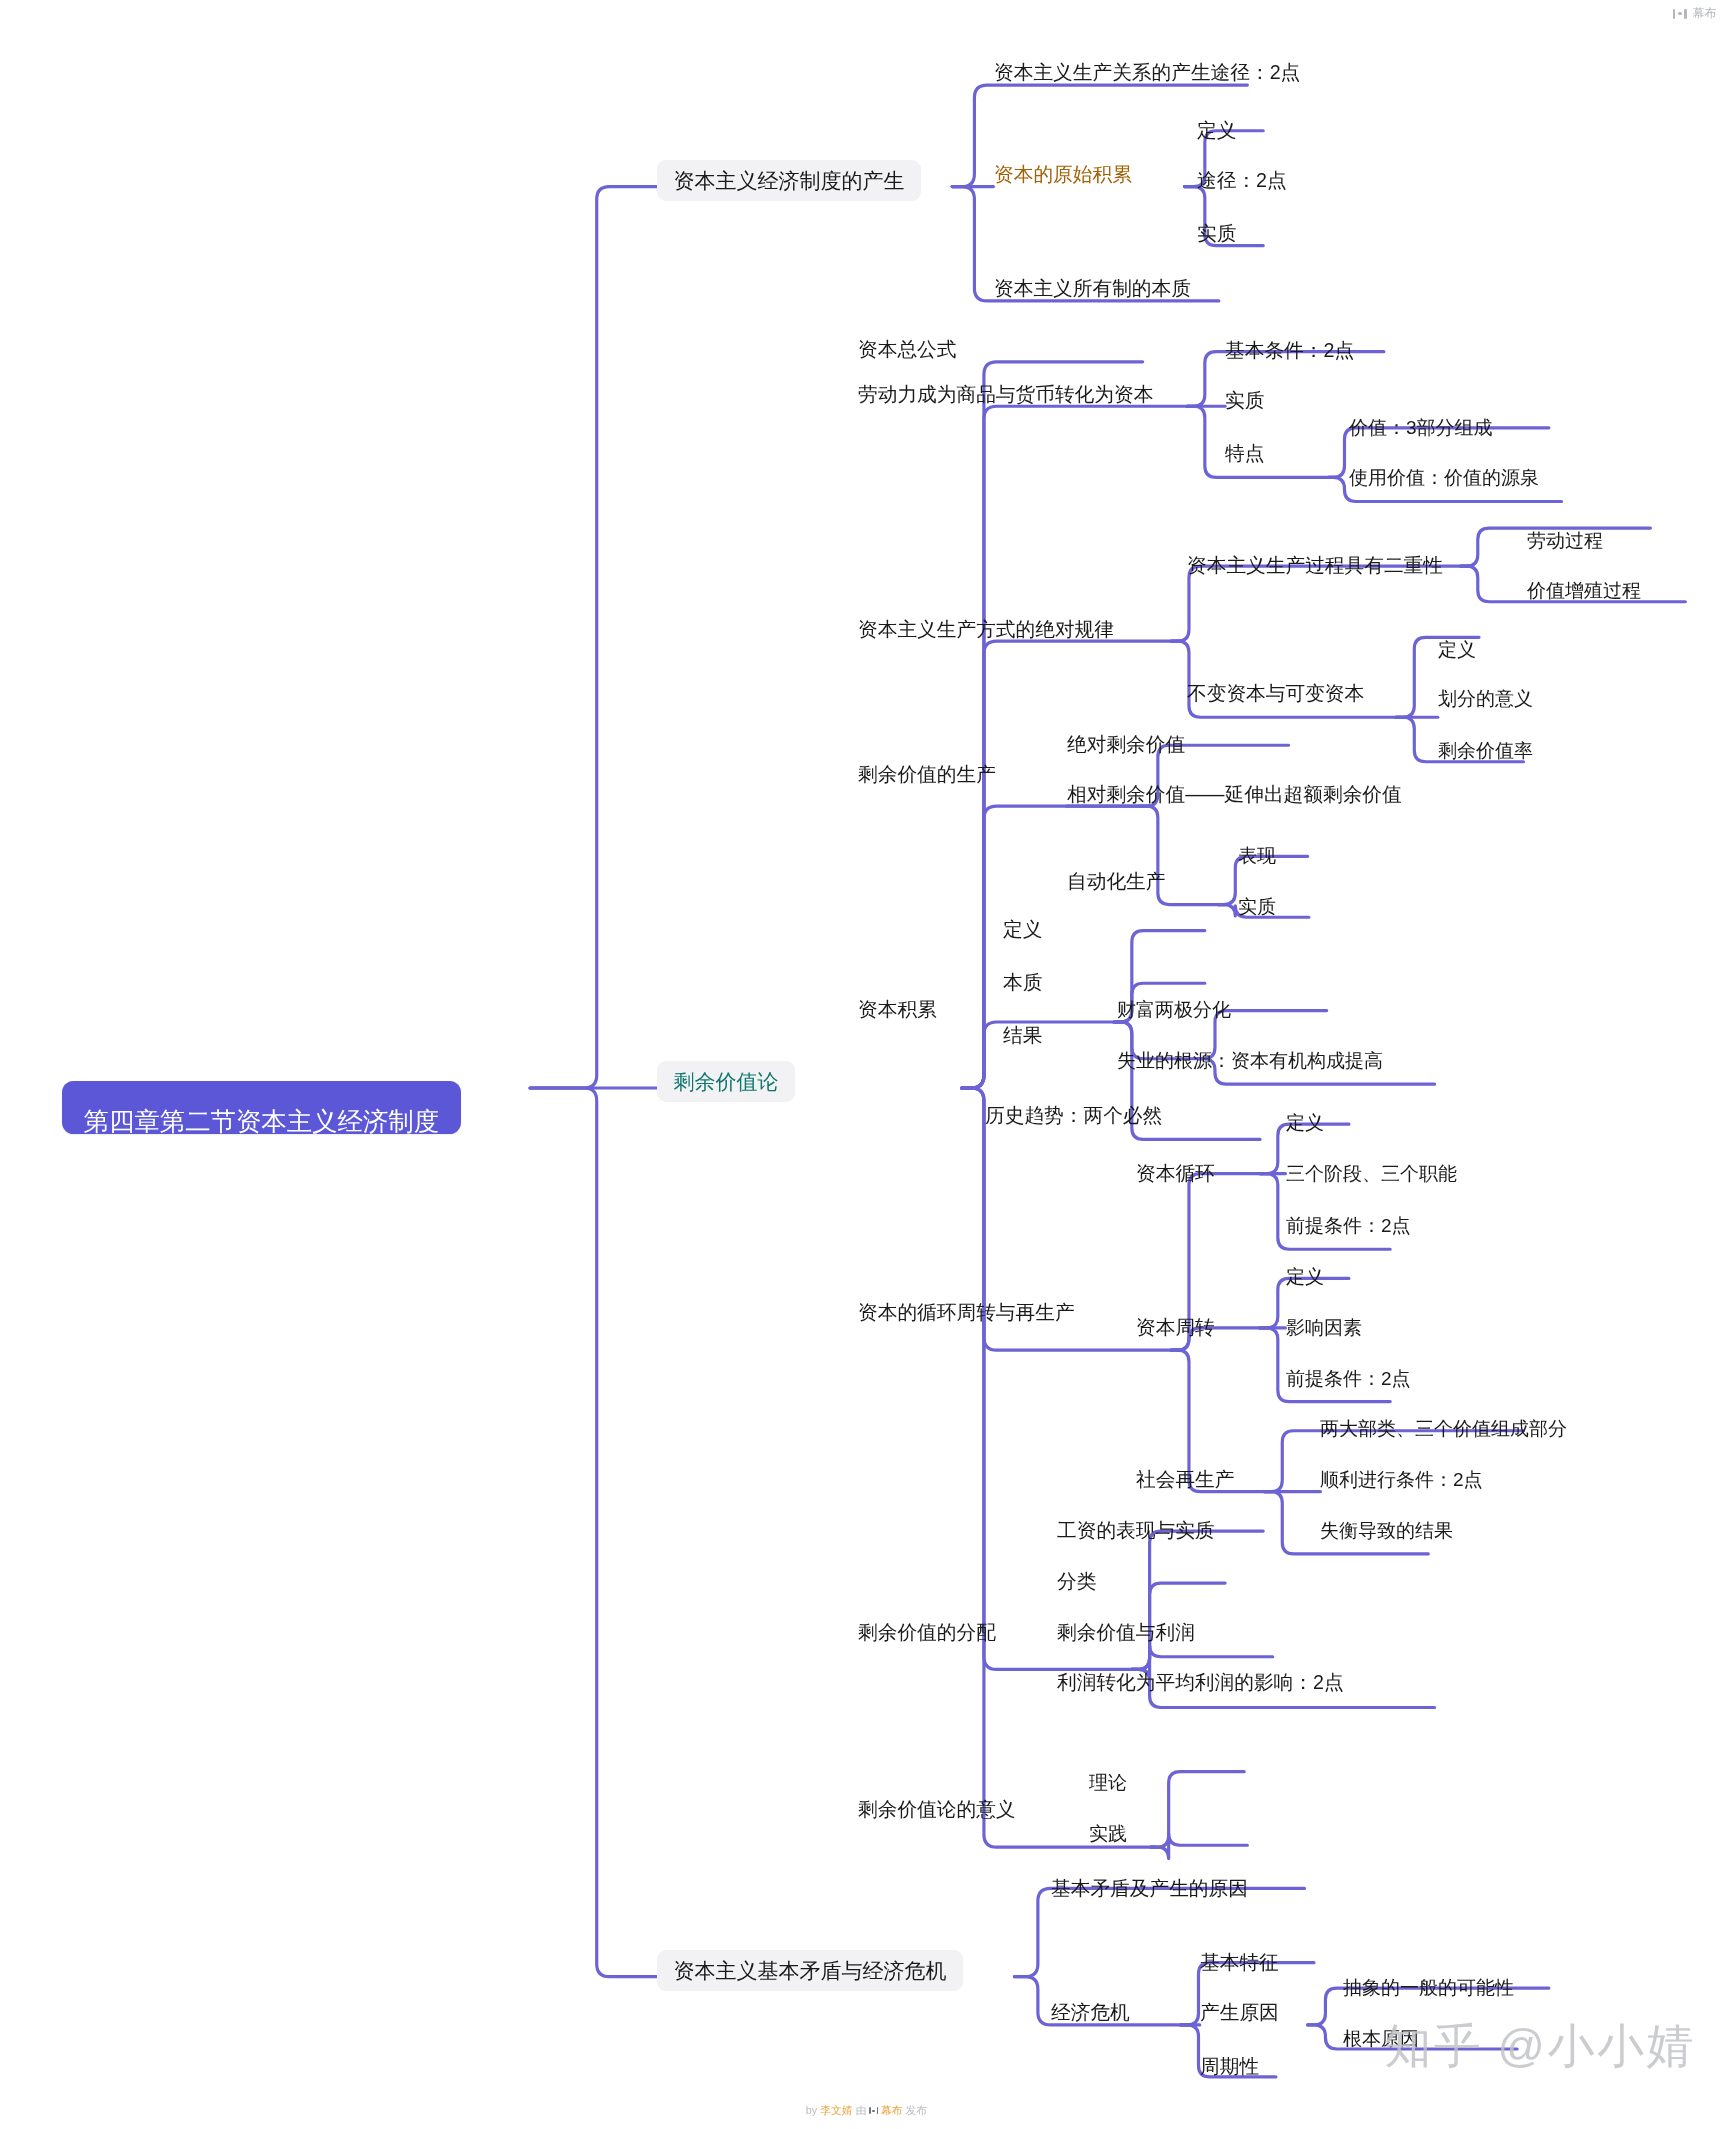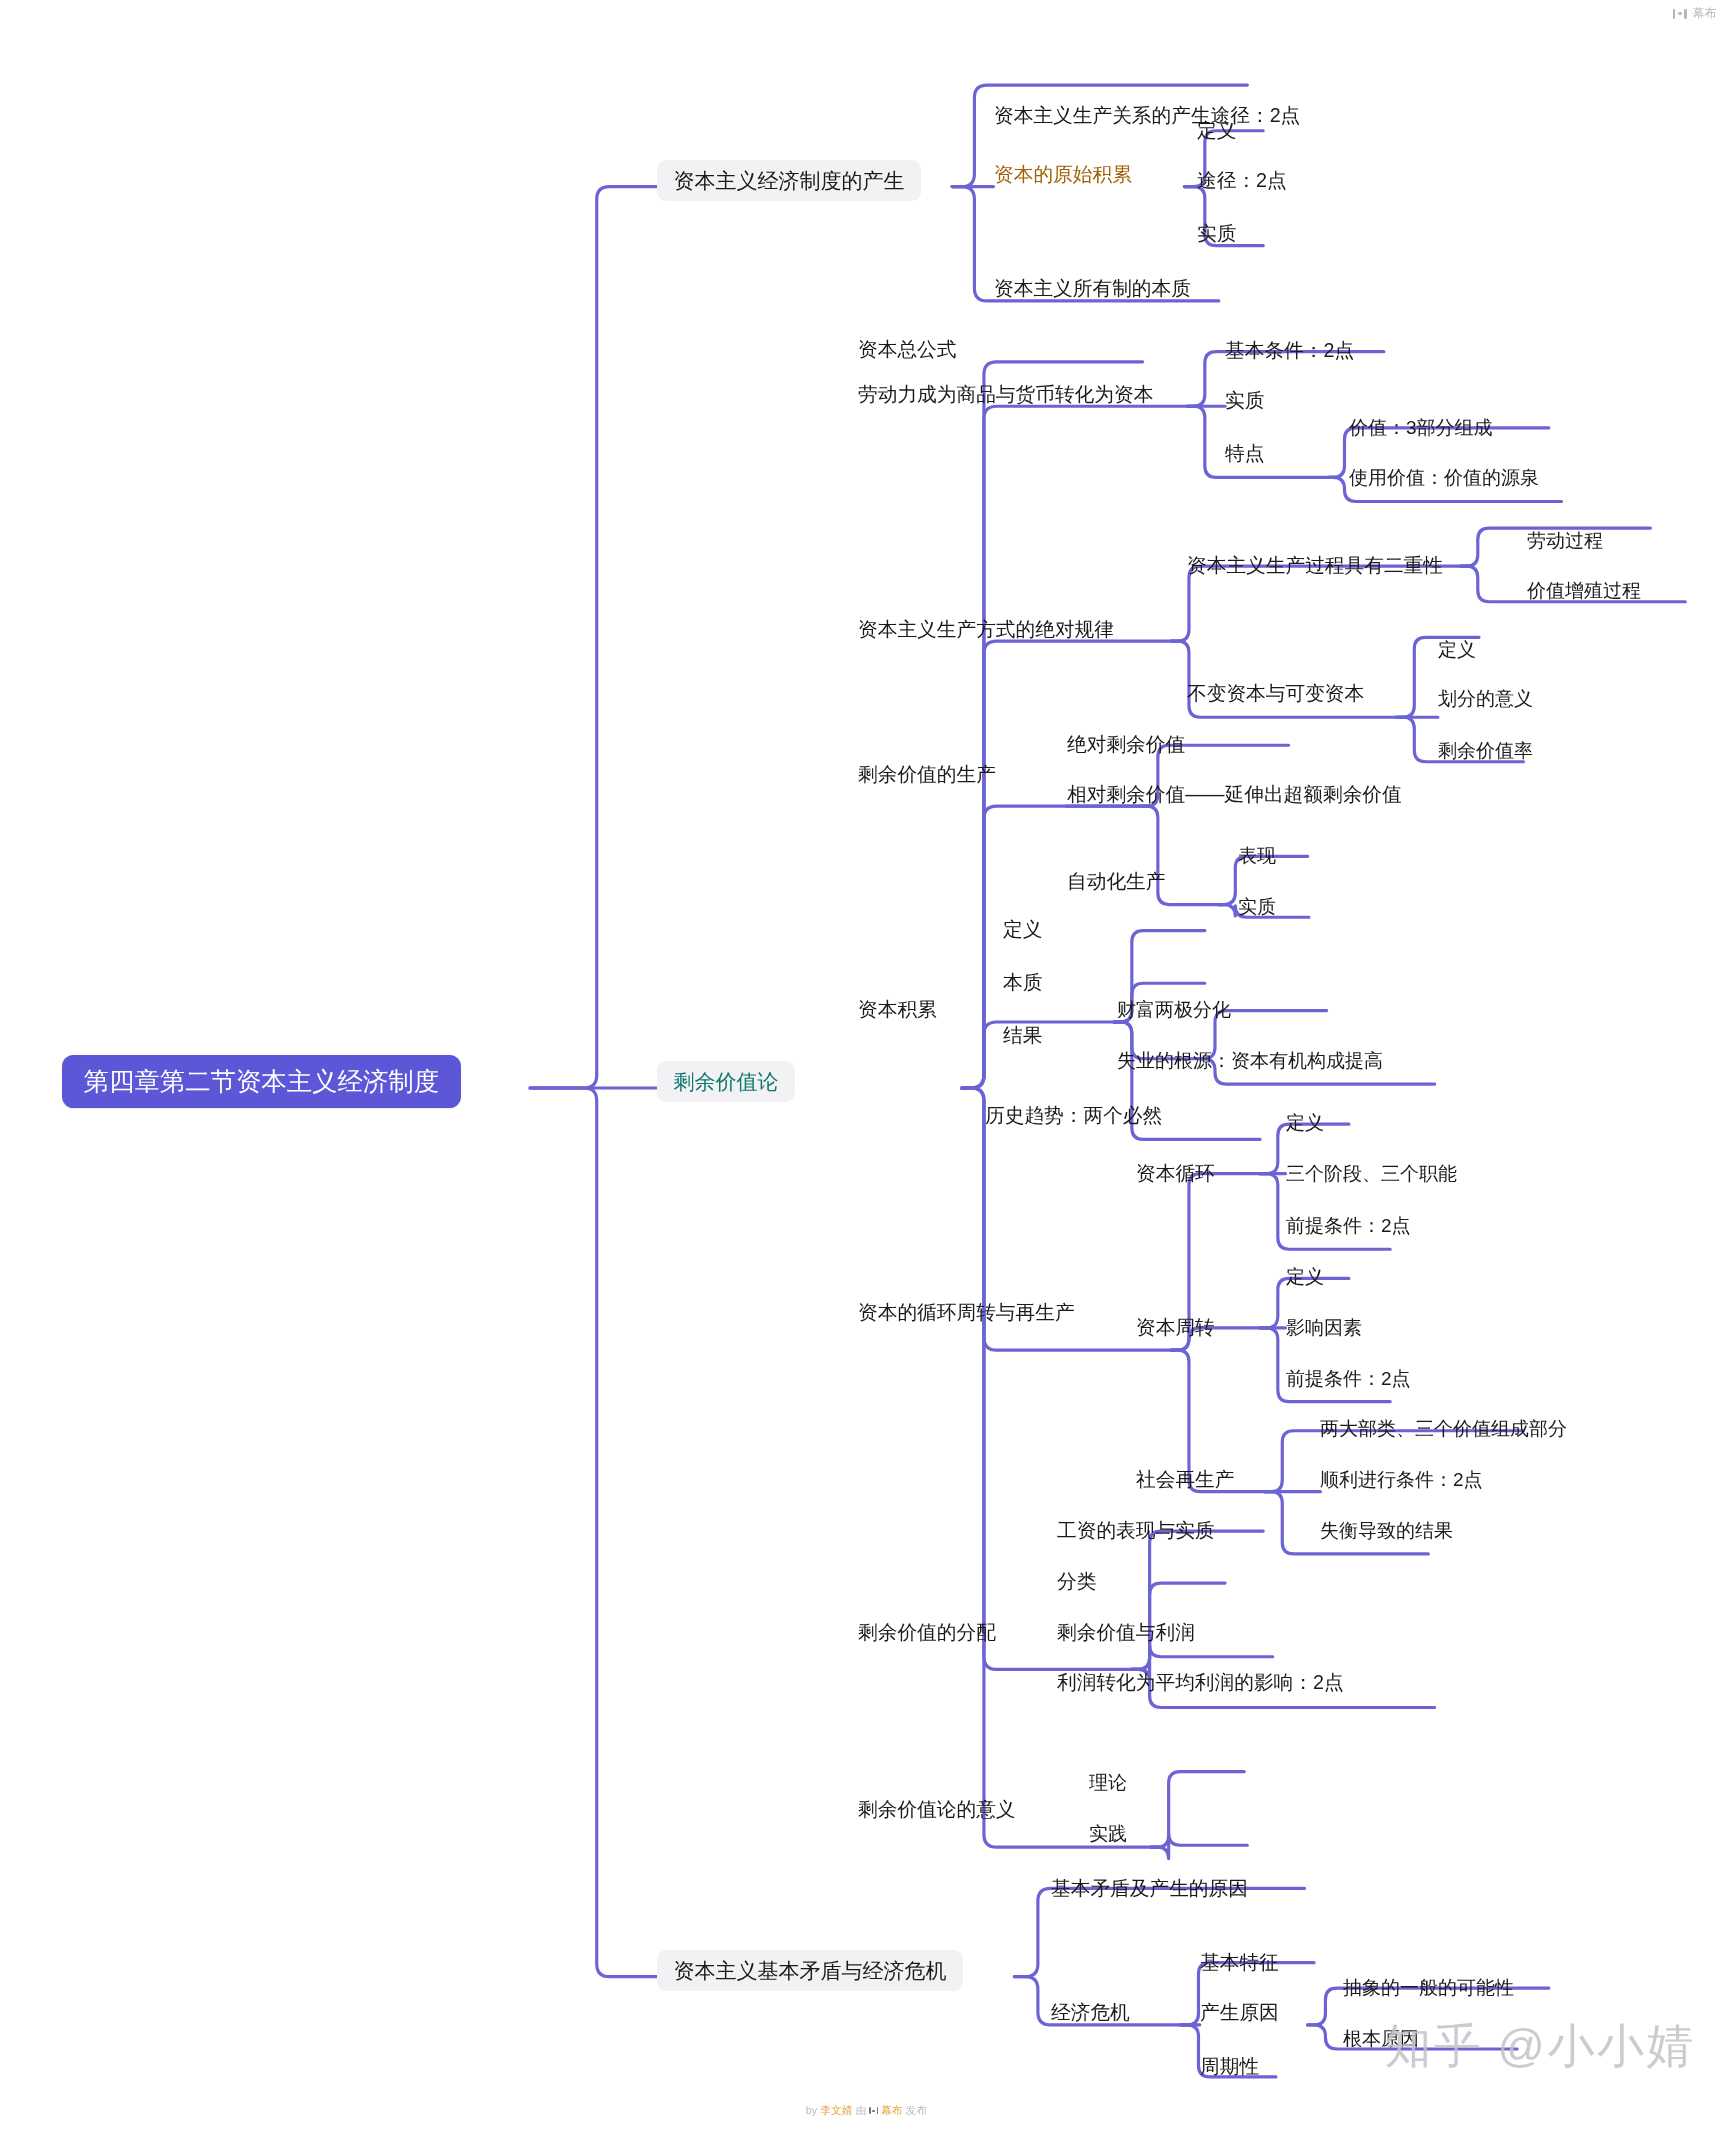--- a/index.html
+++ b/index.html
@@ -152,27 +152,27 @@
       <path d="M1813,2910 L1823,2910 Q1841,2910 1841,2892 L1841,2809 Q1841,2791 1859,2791 L1960,2791" fill="none" stroke="#6c63d4" stroke-width="5" stroke-linecap="round" stroke-linejoin="round"></path>
       <path d="M1813,2910 L1823,2910 Q1841,2910 1841,2928 L1841,2889 Q1841,2907 1859,2907 L1965,2907" fill="none" stroke="#6c63d4" stroke-width="5" stroke-linecap="round" stroke-linejoin="round"></path>
       <path d="M1598,3114 L1615,3114 Q1635,3114 1635,3094 L1635,2995 Q1635,2975 1655,2975 L2055,2975" fill="none" stroke="#6c63d4" stroke-width="5" stroke-linecap="round" stroke-linejoin="round"></path>
       <path d="M1598,3114 L1615,3114 Q1635,3114 1635,3134 L1635,3170 Q1635,3190 1655,3190 L1880,3190" fill="none" stroke="#6c63d4" stroke-width="5" stroke-linecap="round" stroke-linejoin="round"></path>
       <path d="M1860,3190 L1870,3190 Q1888,3190 1888,3172 L1888,3110 Q1888,3092 1906,3092 L2070,3092" fill="none" stroke="#6c63d4" stroke-width="5" stroke-linecap="round" stroke-linejoin="round"></path>
       <path d="M1860,3190 L1890,3190" fill="none" stroke="#6c63d4" stroke-width="5" stroke-linecap="round" stroke-linejoin="round"></path>
       <path d="M1860,3190 L1870,3190 Q1888,3190 1888,3208 L1888,3254 Q1888,3272 1906,3272 L2010,3272" fill="none" stroke="#6c63d4" stroke-width="5" stroke-linecap="round" stroke-linejoin="round"></path>
       <path d="M2060,3190 L2070,3190 Q2088,3190 2088,3172 L2088,3150 Q2088,3132 2106,3132 L2440,3132" fill="none" stroke="#6c63d4" stroke-width="5" stroke-linecap="round" stroke-linejoin="round"></path>
       <path d="M2060,3190 L2070,3190 Q2088,3190 2088,3208 L2088,3210 Q2088,3228 2106,3228 L2390,3228" fill="none" stroke="#6c63d4" stroke-width="5" stroke-linecap="round" stroke-linejoin="round"></path>
     </svg>
-<div class="node root" style="left: 62px; top: 1055px;">
+<div class="node root" style="left: 62px; top: 1081px; align-items: flex-end;">
       <span class="txt">第四章第二节资本主义经济制度</span>
     </div>
     <div class="node lvl1" style="left: 657px; top: 160px;">
       <span class="txt">资本主义经济制度的产生</span>
     </div>
-    <div class="node lvl2 plain" style="left: 994px; top: 58px; margin-top: 43px;">
+    <div class="node lvl2 plain" style="left: 994px; top: 58px;">
       <span class="txt">资本主义生产关系的产生途径：2点</span>
     </div>
     <div class="node lvl2 plain red" style="left: 994px; top: 160px;">
       <span class="txt">资本的原始积累</span>
     </div>
     <div class="node lvl3 plain" style="left: 1197px; top: 116px;">
       <span class="txt">定义</span>
     </div>
     <div class="node lvl3 plain" style="left: 1197px; top: 166px;">
       <span class="txt">途径：2点</span>

